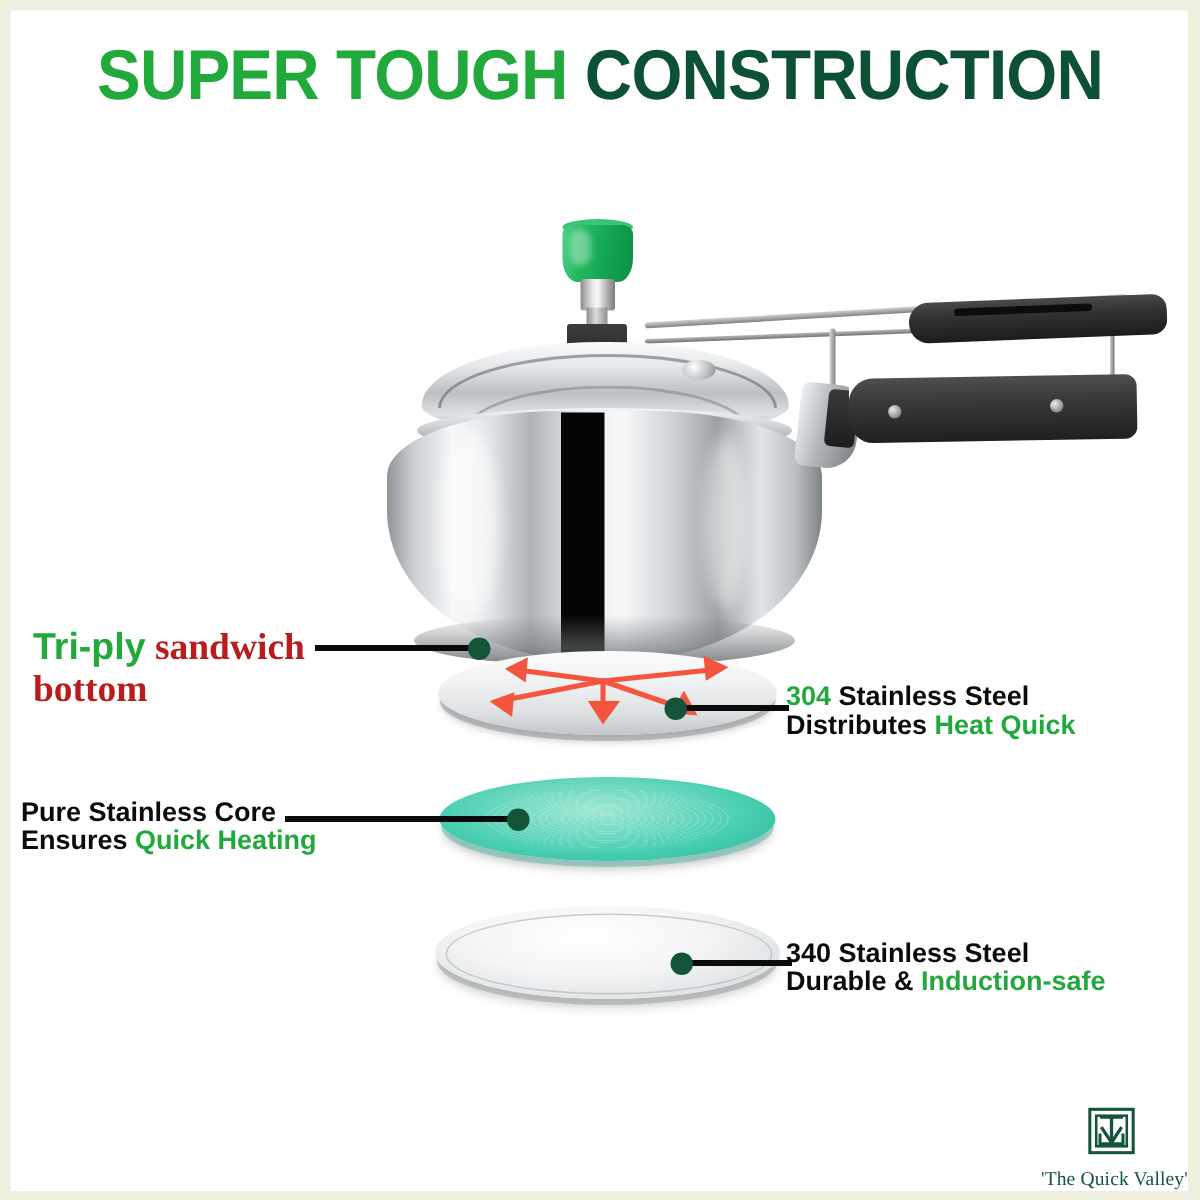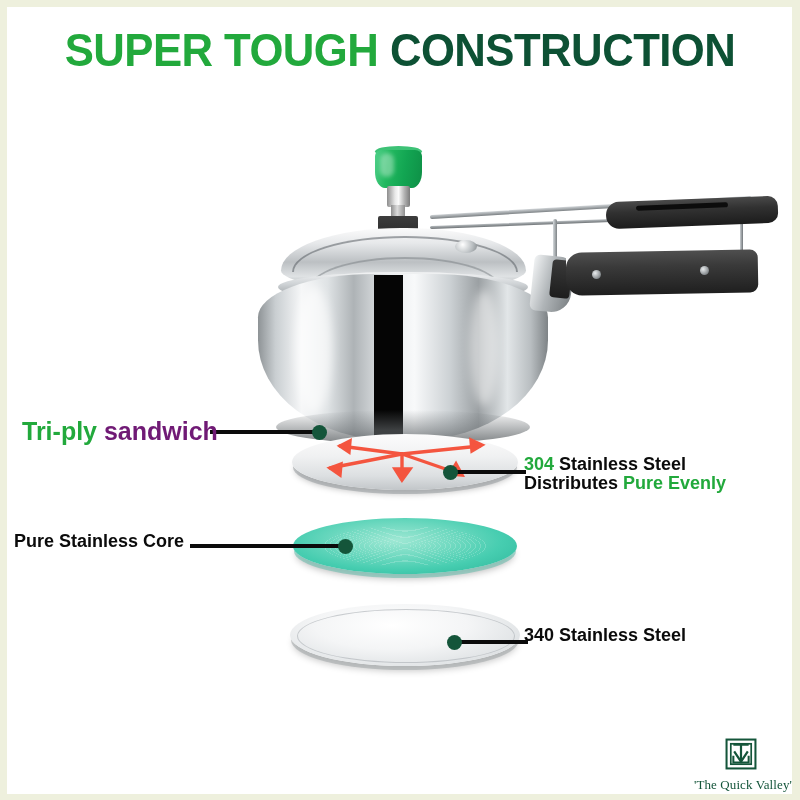--- a/index.html
+++ b/index.html
@@ -351,21 +351,21 @@
     letter-spacing: -0.2px;
     white-space: nowrap;
   }
   .lbl-line {
     font-size: 18px;
     font-weight: bold;
     color: #0b0b0b;
     white-space: nowrap;
   }
   .g { color: #22a93c; }
-  .dg { color: #701a75; }
+  .dg { color: #b91c1c; font-family: Liberation Serif, serif; }
 
   .label-triply {
     left: 22px; top: 417px;
     font-size: 25px; font-weight: bold; color: #0d5134;
     line-height: 1.12;
   }
   .label-inner  { left: 524px; top: 455px; }
   .label-middle { left: 14px;  top: 532px; }
   .label-outer  { left: 524px; top: 626px; }
 
@@ -461,33 +461,36 @@
   <div class="dot" style="left:443px; top:465px;"></div>
 
   <div class="lead" style="left:190px; top:544px; width:155px;"></div>
   <div class="dot" style="left:338px; top:539px;"></div>
 
   <div class="lead" style="left:456px; top:640px; width:72px;"></div>
   <div class="dot" style="left:447px; top:635px;"></div>
 
   <div class="label label-triply">
     <div><span class="g">Tri-ply</span><span class="dg"> sandwich</span></div>
+    <div class="dg">bottom</div>
   </div>
 
   <div class="label label-inner">
     <div class="lbl-line"><span class="g">304</span><span> Stainless Steel</span></div>
-    <div class="lbl-line"><span>Distributes </span><span class="g">Pure Evenly</span></div>
+    <div class="lbl-line"><span>Distributes </span><span class="g">Heat Quick</span></div>
   </div>
 
   <div class="label label-middle">
     <div class="lbl-line">Pure Stainless Core</div>
+    <div class="lbl-line"><span>Ensures </span><span class="g">Quick Heating</span></div>
   </div>
 
   <div class="label label-outer">
     <div class="lbl-line">340 Stainless Steel</div>
+    <div class="lbl-line"><span>Durable &amp; </span><span class="g">Induction-safe</span></div>
   </div>
 
   <div class="logo">
     <svg class="logo-mark" viewBox="0 0 40 40">
       <rect x="3" y="3" width="34" height="34" fill="none" stroke="#14553a" stroke-width="2.4"></rect>
       <rect x="8" y="8" width="24" height="24" fill="none" stroke="#14553a" stroke-width="2"></rect>
       <path d="M20 9 L20 29" stroke="#14553a" stroke-width="2.6" fill="none"></path>
       <path d="M11 9 L29 9" stroke="#14553a" stroke-width="2.6" fill="none"></path>
       <path d="M12 17 L20 29 L28 17" fill="none" stroke="#14553a" stroke-width="2.6"></path>
       <path d="M11 22 L11 30 L29 30 L29 22" fill="none" stroke="#14553a" stroke-width="2.4"></path>

